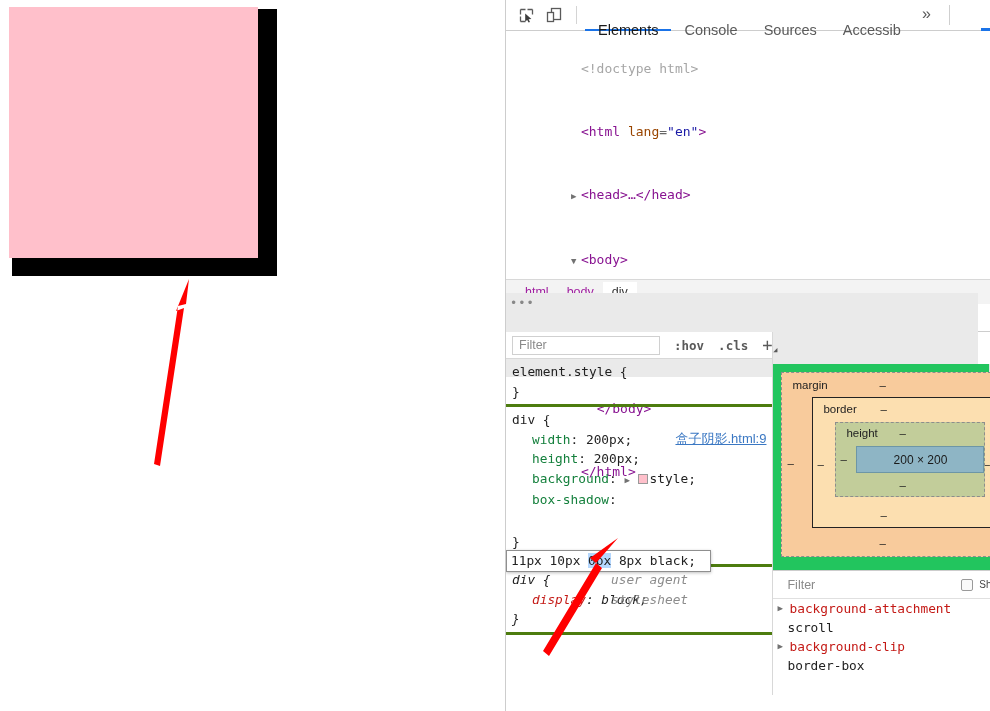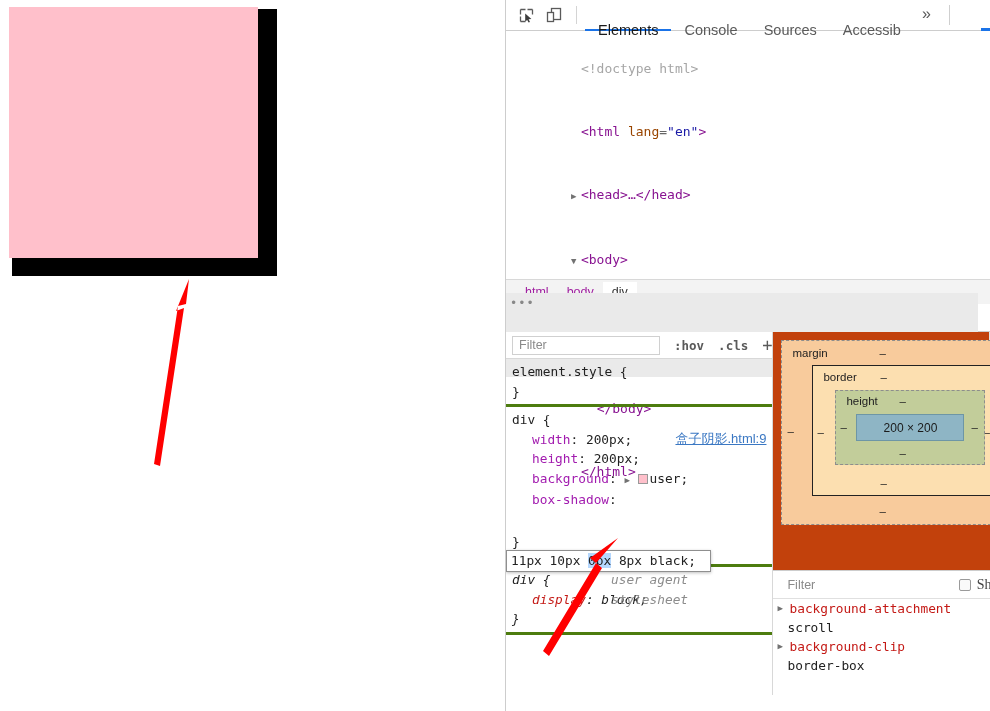--- a/index.html
+++ b/index.html
@@ -127,21 +127,21 @@
   .st-tab {
     font-family: "Liberation Sans", sans-serif;
     font-size: 12.5px; color: #5a5a5a;
     padding: 0 11px; height: 27px; line-height: 27px; white-space: nowrap;
   }
   .st-tab.active { color: #202124; box-shadow: inset 0 -2px 0 #1a73e8; }
 
   
   #styles-body { display: flex; height: 363px; justify-content: space-between; }
   #styles-left { width: 289px; border-right: 1px solid #d8d8d8; position: relative; }
-  #styles-right { flex: 1; position: relative; background:#c2410c; }
+  #styles-right { flex: 1; position: relative; background:#22c55e;margin-top:32px; }
 
   
   #filter-bar {
     height: 27px; display: flex; align-items: center;
     border-bottom: 1px solid #d8d8d8;
     background: #fff;
   }
   #filter-input {
     width: 148px; height: 19px; margin-left: 6px;
     border: 1px solid #d0d0d0; background:#fff;
@@ -160,21 +160,21 @@
     font-family: "DejaVu Sans Mono", "Liberation Mono", monospace;
     font-size: 12.8px; line-height: 19.5px; color: #222;
   }
   .rule { padding: 3px 0 3px 6px; border-bottom: 3px solid #4d7c0f; position: relative; }
   .rule .origin {
     position:absolute; right: 6px; top: 22px;
     font-family:"Liberation Sans", sans-serif;
     font-size:13px; color:#3b78c3; text-decoration: underline;
   }
   .sel-name { color:#222; }
-  .prop { color:#a21caf; padding-left: 20px; }
+  .prop { color:#15803d; padding-left: 20px; }
   .prop-ua { color:#c41a16; padding-left: 20px; font-style: italic;}
   .val { color:#222; }
   .val-ua { color:#222; font-style: italic; }
   .ua-label {
     position:absolute; left:105px; top:3px;
     color:#8c8c8c; font-style: italic; font-size:12.8px;
   }
   .rule.ua .sel-name { font-style: italic; color:#222; }
   .swatch {
     display:inline-block; width:10px; height:10px;
@@ -213,21 +213,21 @@
     width: 180px; height: 131px;
     background: #fcdfb0; border: 1px solid #222;
   }
   .bm-padding {
     position: absolute; left: 22px; top: 24px;
     width: 150px; height: 75px;
     background: #c2cd9a; border: 1px dashed #8d8d8d;
   }
   .bm-content {
     position: absolute; left: 20px; top: 23px;
-    width: 108px; height: 27px;
+    width: 128px; height: 27px;
     background: #8eb5c5; border: 1px solid #6d96a6;
     display:flex; align-items:center; justify-content:center;
     font-size: 12px; color:#1a1a1a;
   }
   .bm-lab { position: absolute; font-size: 11.5px; color:#222; }
   .bm-dash { position:absolute; color:#222; font-size:11.5px; }
 
   
   #computed {
     position: absolute; left: 0; bottom: 0; width: 100%; height: 125px;
@@ -239,21 +239,21 @@
   }
   #cf-label {
     font-family:"Liberation Sans", sans-serif; font-size:12.5px;
     color:#8a8a8a; margin-left:14px;
   }
   #cf-check {
     width:12px; height:12px; border:1px solid #9a9a9a; background:#fafafa;
     margin-left:auto; border-radius:2px;
   }
   #cf-show {
-    font-family:Liberation Serif, serif; font-size:14px;
+    font-family:Liberation Sans, sans-serif; font-size:10px;
     color:#444; margin-left:6px; margin-right:0px;
   }
   .comp-prop {
     font-family:"DejaVu Sans Mono","Liberation Mono",monospace;
     font-size:12.8px; line-height:19px; padding-left:16px; position:relative;
     color:#c41a16;
   }
   .comp-prop .tri2 { position:absolute; left:4px; top:0; color:#727272; font-size:9px;}
   .comp-val {
     font-family:"DejaVu Sans Mono","Liberation Mono",monospace;
@@ -367,21 +367,21 @@
           <div class="sel-name">div {</div>
           <div class="origin">盒子阴影.html:9</div>
 
           <div>
             <span class="prop">width</span><span class="val">: </span><span class="val">200px;</span>
           </div>
           <div>
             <span class="prop">height</span><span class="val">: </span><span class="val">200px;</span>
           </div>
           <div>
-            <span class="prop">background</span><span class="val">: </span><span class="expander">▶</span><span> </span><span class="swatch"></span><span class="val">user;</span>
+            <span class="prop">background</span><span class="val">: </span><span class="expander">▶</span><span> </span><span class="swatch"></span><span class="val">style;</span>
           </div>
           <div>
             <span class="prop">box-shadow</span><span class="val">:</span>
           </div>
           <div class="sel-name" style="padding-top:22px">}</div>
 
           <div id="shadow-editor"><span>11px 10px </span><span class="hl">0px</span><span> 8px black;</span></div>
         </div>
 
         <div class="rule ua">

